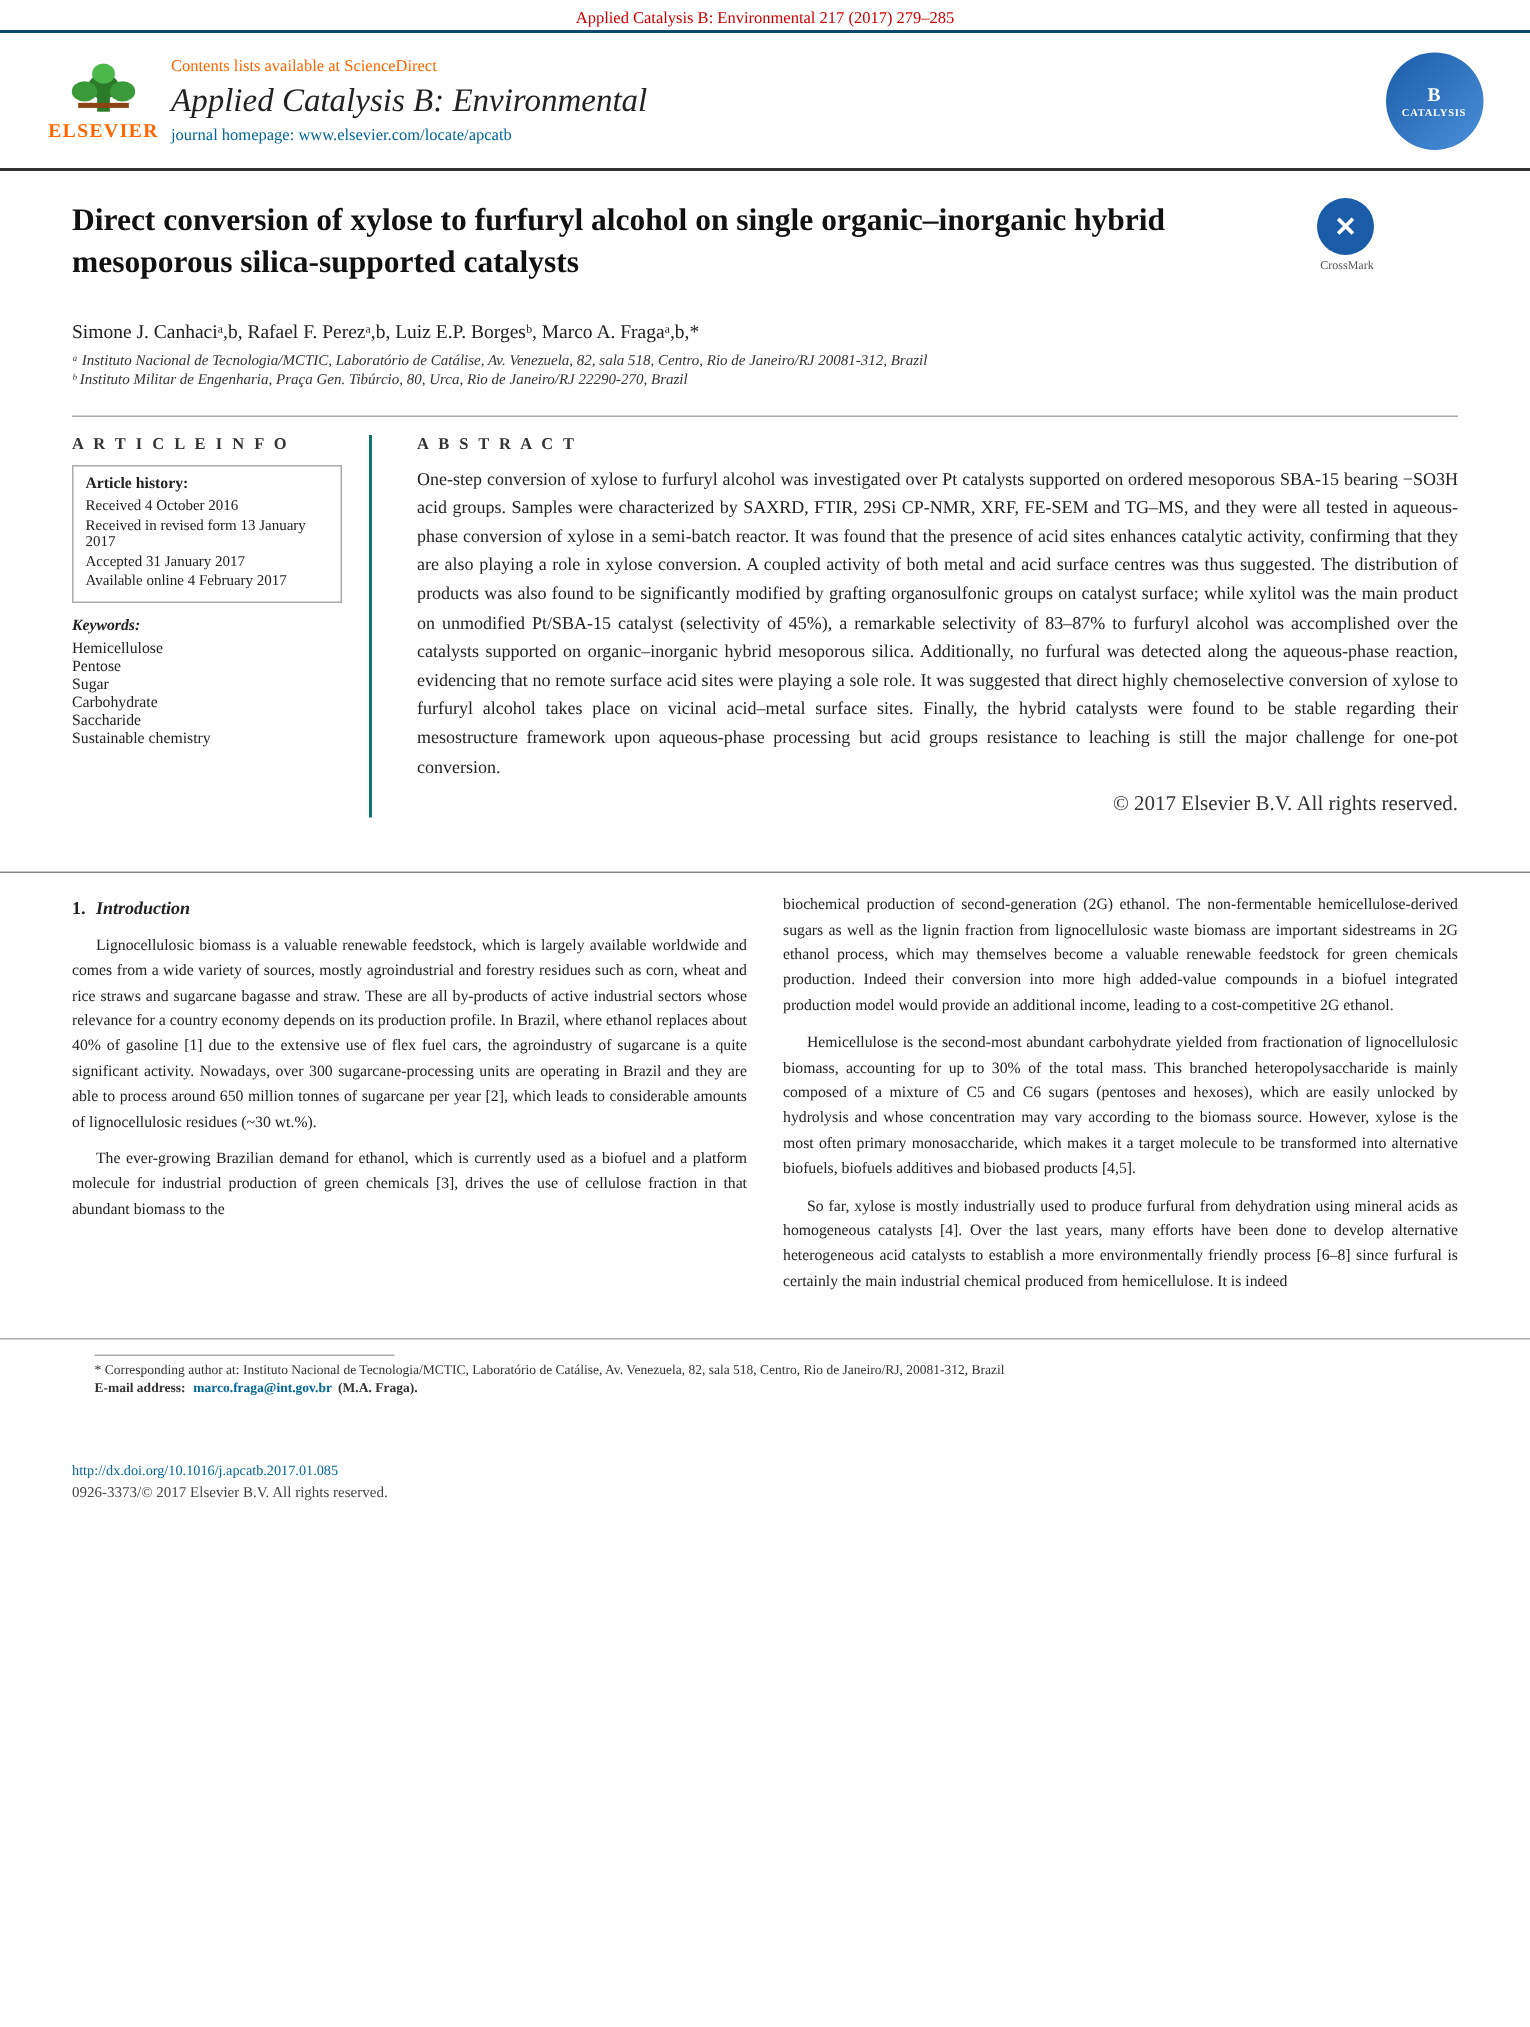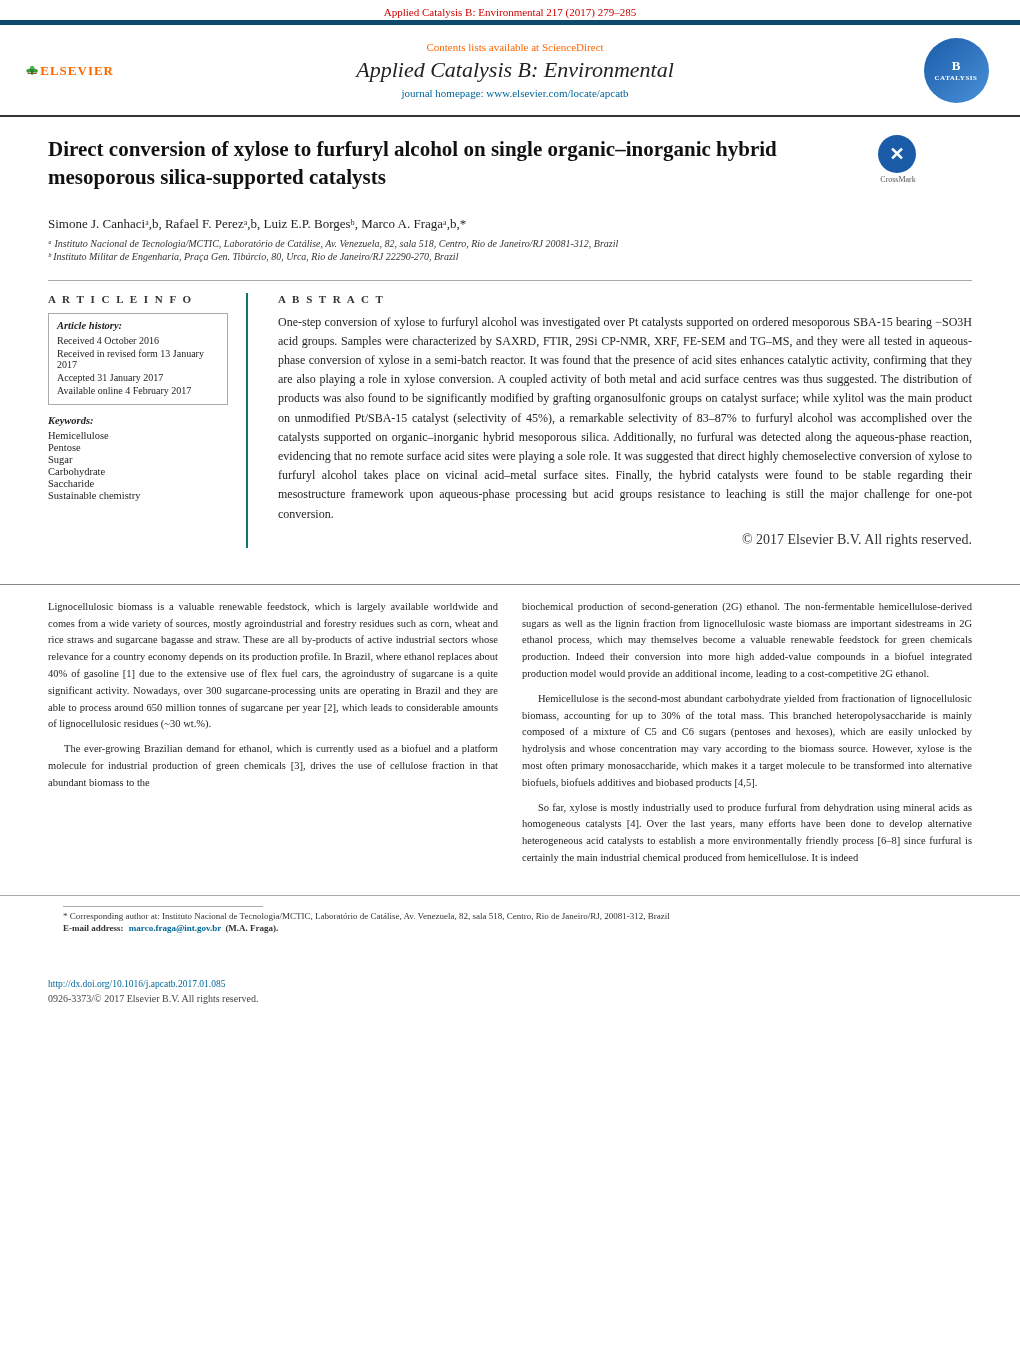--- a/index.html
+++ b/index.html
@@ -10,49 +10,50 @@
       font-family: 'Times New Roman', Times, serif;
       font-size: 12px;
       color: #222;
     }
     .top-bar {
       background: #fff;
       text-align: center;
       padding: 6px 0 2px 0;
       font-size: 11px;
       color: #c00;
-      border-bottom: 5px solid #0c4a6e;
+      border-bottom: 2px solid #0c4a6e;
     }
     .journal-header {
       display: flex;
       align-items: center;
       justify-content: space-between;
       padding: 10px 24px;
       border-bottom: 2px solid #333;
     }
     .elsevier-logo {
       width: 90px;
       height: 60px;
       display: flex;
+      flex-direction: column;
       align-items: center;
       justify-content: center;
     }
     .elsevier-tree {
       width: 60px;
       height: 38px;
     }
     .elsevier-text {
       font-size: 13px;
       font-weight: bold;
       color: #f60;
       letter-spacing: 1px;
       margin-top: 2px;
     }
     .journal-title-block {
-      text-align: center;
+      text-align: left;
       flex: 1;
     }
     .science-direct-link {
       font-size: 11px;
       color: #555;
       margin-bottom: 4px;
     }
     .science-direct-link span {
       color: #f60;
     }
@@ -152,21 +153,20 @@
       color: #333;
       margin-bottom: 8px;
     }
     .history-block {
       border: 1px solid #aaa;
       padding: 6px 8px;
       margin-bottom: 10px;
       font-size: 10.5px;
     }
     .history-block .history-title {
-      font-style: italic;
       font-weight: bold;
       margin-bottom: 4px;
       font-size: 10.5px;
     }
     .history-item {
       margin-bottom: 2px;
       font-size: 10px;
     }
     .keywords-block {
       margin-top: 8px;
@@ -341,20 +341,24 @@
     </div>
 
   </div>
 </div>
 
 <hr class="divider">
 
 <div class="body-columns">
 
   <div class="body-col">
+    <div class="section-heading">
+      <span class="section-number">1.</span>
+      <span style="font-style:italic; margin-left:4px;">Introduction</span>
+    </div>
 
     <div class="body-para">Lignocellulosic biomass is a valuable renewable feedstock, which is largely available worldwide and comes from a wide variety of sources, mostly agroindustrial and forestry residues such as corn, wheat and rice straws and sugarcane bagasse and straw. These are all by-products of active industrial sectors whose relevance for a country economy depends on its production profile. In Brazil, where ethanol replaces about 40% of gasoline [1] due to the extensive use of flex fuel cars, the agroindustry of sugarcane is a quite significant activity. Nowadays, over 300 sugarcane-processing units are operating in Brazil and they are able to process around 650 million tonnes of sugarcane per year [2], which leads to considerable amounts of lignocellulosic residues (~30 wt.%).</div>
 
     <div class="body-para">The ever-growing Brazilian demand for ethanol, which is currently used as a biofuel and a platform molecule for industrial production of green chemicals [3], drives the use of cellulose fraction in that abundant biomass to the</div>
   </div>
 
   <div class="body-col">
     <div class="body-para">biochemical production of second-generation (2G) ethanol. The non-fermentable hemicellulose-derived sugars as well as the lignin fraction from lignocellulosic waste biomass are important sidestreams in 2G ethanol process, which may themselves become a valuable renewable feedstock for green chemicals production. Indeed their conversion into more high added-value compounds in a biofuel integrated production model would provide an additional income, leading to a cost-competitive 2G ethanol.</div>
 
     <div class="body-para">Hemicellulose is the second-most abundant carbohydrate yielded from fractionation of lignocellulosic biomass, accounting for up to 30% of the total mass. This branched heteropolysaccharide is mainly composed of a mixture of C5 and C6 sugars (pentoses and hexoses), which are easily unlocked by hydrolysis and whose concentration may vary according to the biomass source. However, xylose is the most often primary monosaccharide, which makes it a target molecule to be transformed into alternative biofuels, biofuels additives and biobased products [4,5].</div>

